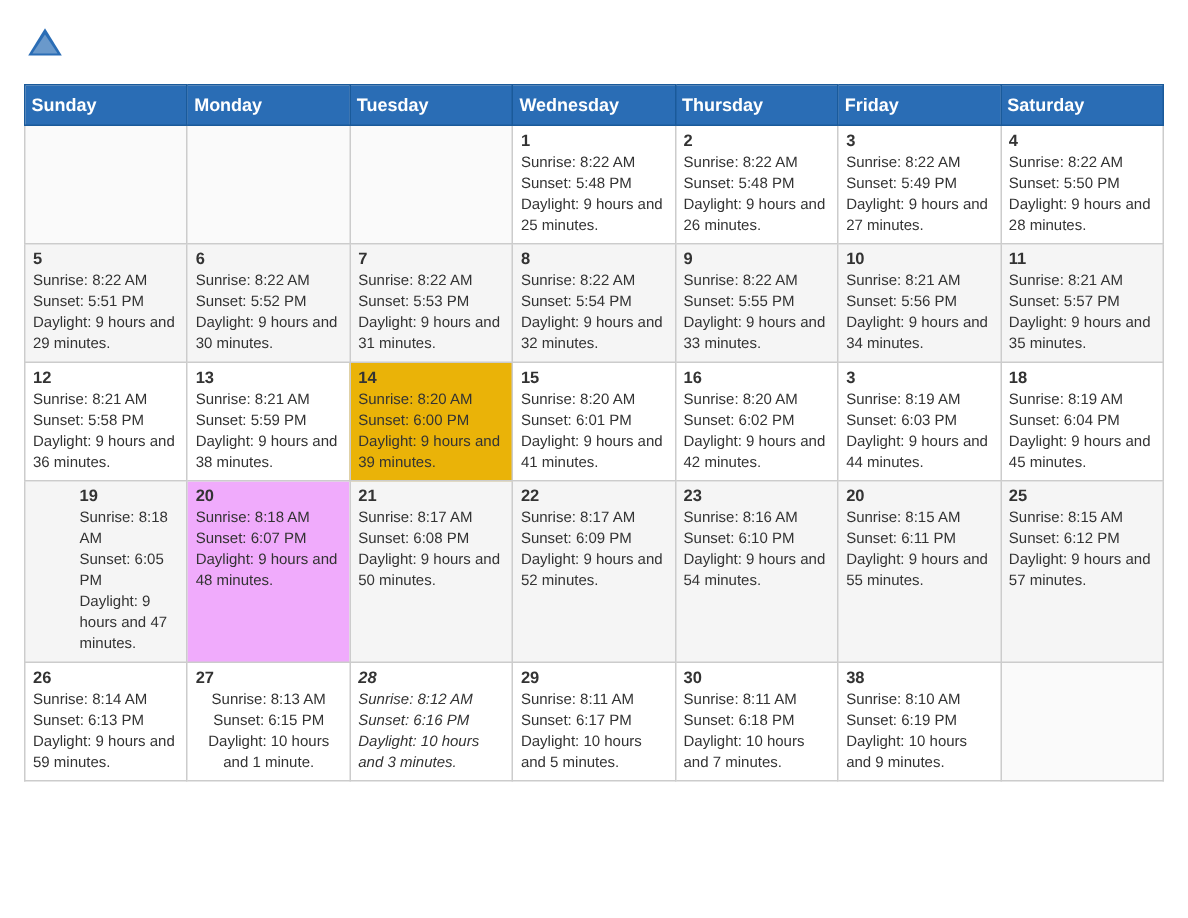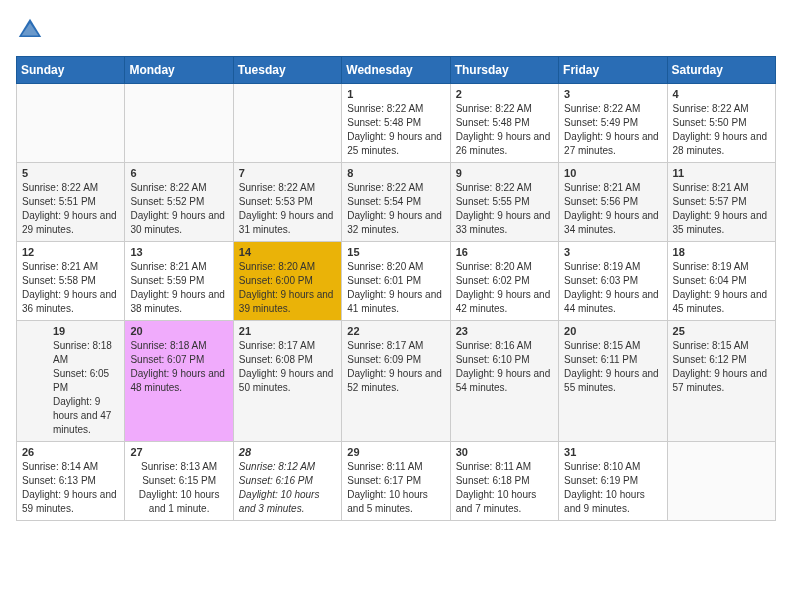--- a/index.html
+++ b/index.html
@@ -308,21 +308,21 @@
 Sunset: 6:17 PM
 Daylight: 10 hours and 5 minutes.</div>
         </td>
         <td style="background: rgb(255, 255, 255);">
           <span class="day-number">30</span>
           <div class="day-info" style="white-space: pre-line;">Sunrise: 8:11 AM
 Sunset: 6:18 PM
 Daylight: 10 hours and 7 minutes.</div>
         </td>
         <td style="background: rgb(255, 255, 255);">
-          <span class="day-number">31</span>
+          <span class="day-number">38</span>
           <div class="day-info" style="white-space: pre-line;">Sunrise: 8:10 AM
 Sunset: 6:19 PM
 Daylight: 10 hours and 9 minutes.</div>
         </td>
         <td class="empty-cell" style="background: rgb(250, 250, 250);"></td>
       </tr>
     </tbody>
 </table>
 
 </body></html>

